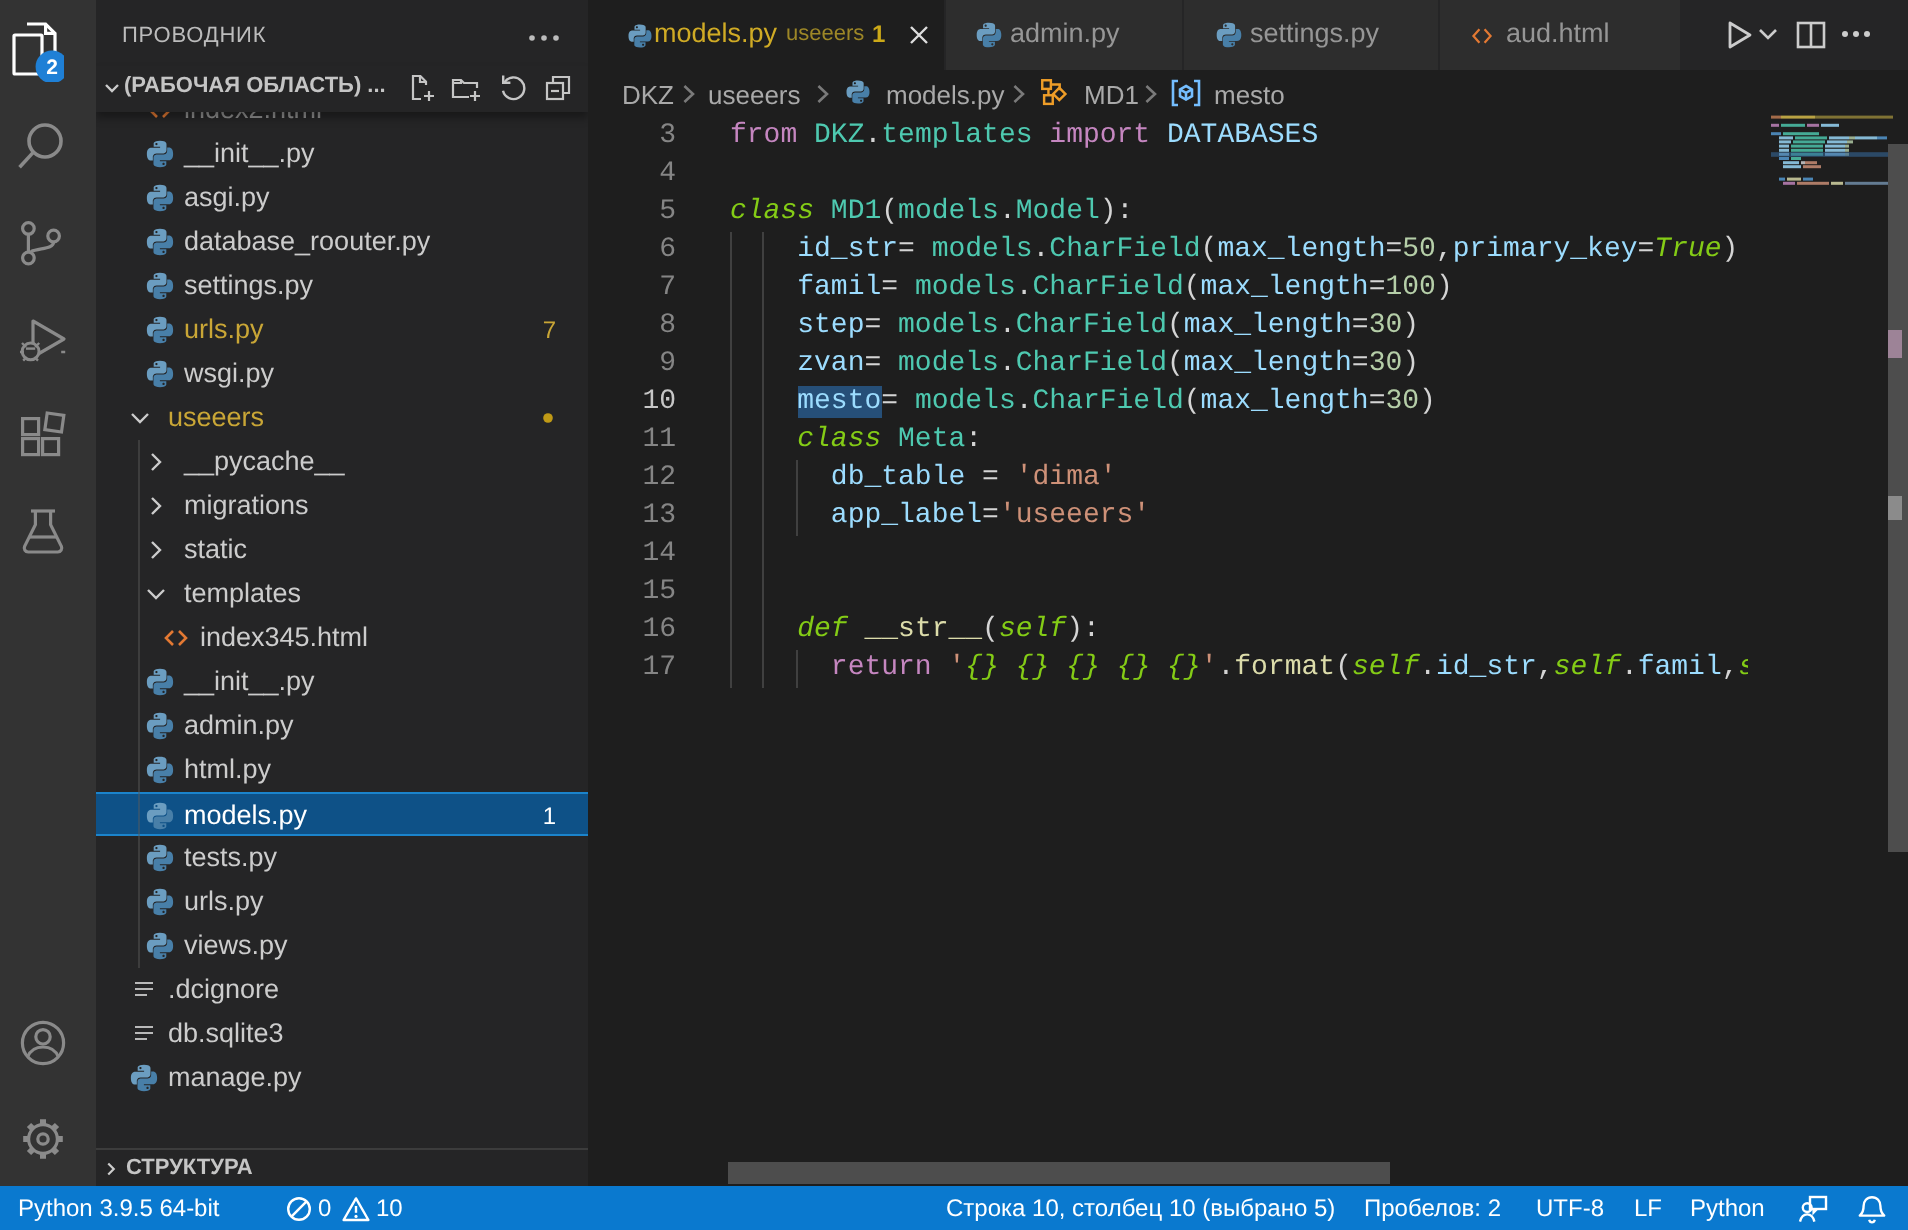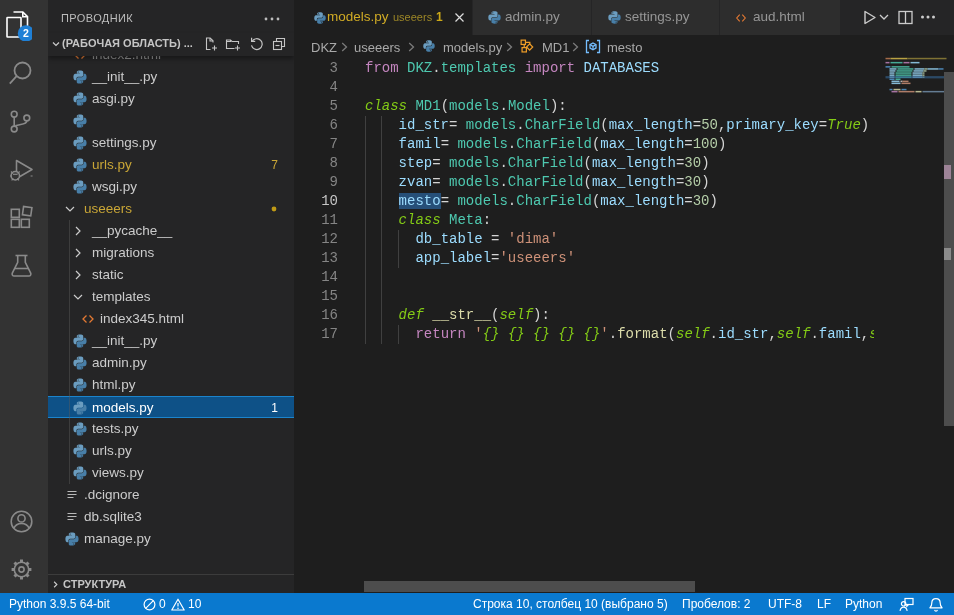--- a/index.html
+++ b/index.html
@@ -335,20 +335,21 @@
             <path fill="#6b9dc0" d="M54.9 9.8c-23 0-21.6 10-21.6 10l.03 10.3h22v3.1H24.6S9.8 31.5 9.8 54.8c0 23.2 12.9 22.4 12.9 22.4h7.7V66.4s-.4-12.9 12.7-12.9h21.9s12.3.2 12.3-11.9V21.7S79.1 9.8 54.9 9.8zm-12.1 7c2.2 0 4 1.8 4 4s-1.8 4-4 4-4-1.8-4-4 1.8-4 4-4z"></path>
             <path fill="#487fa8" d="M55.1 100.2c23 0 21.6-10 21.6-10l-.03-10.3h-22v-3.1h30.7s14.8 1.7 14.8-21.6c0-23.2-12.9-22.4-12.9-22.4h-7.7v10.8s.4 12.9-12.7 12.9H44.9s-12.3-.2-12.3 11.9v20.3s-1.9 11.5 22.5 11.5zm12.1-7c-2.2 0-4-1.8-4-4s1.8-4 4-4 4 1.8 4 4-1.8 4-4 4z"></path>
           </svg>
           <span class="nm" style="left:44px">asgi.py</span>
         </div>
       <div class="row" style="top:110px">
           <svg class="ic" style="left:24px" viewBox="0 0 110 110" fill-rule="evenodd">
             <path fill="#6b9dc0" d="M54.9 9.8c-23 0-21.6 10-21.6 10l.03 10.3h22v3.1H24.6S9.8 31.5 9.8 54.8c0 23.2 12.9 22.4 12.9 22.4h7.7V66.4s-.4-12.9 12.7-12.9h21.9s12.3.2 12.3-11.9V21.7S79.1 9.8 54.9 9.8zm-12.1 7c2.2 0 4 1.8 4 4s-1.8 4-4 4-4-1.8-4-4 1.8-4 4-4z"></path>
             <path fill="#487fa8" d="M55.1 100.2c23 0 21.6-10 21.6-10l-.03-10.3h-22v-3.1h30.7s14.8 1.7 14.8-21.6c0-23.2-12.9-22.4-12.9-22.4h-7.7v10.8s.4 12.9-12.7 12.9H44.9s-12.3-.2-12.3 11.9v20.3s-1.9 11.5 22.5 11.5zm12.1-7c-2.2 0-4-1.8-4-4s1.8-4 4-4 4 1.8 4 4-1.8 4-4 4z"></path>
           </svg>
+          <span class="nm" style="left:44px">database_roouter.py</span>
         </div>
       <div class="row" style="top:132px">
           <svg class="ic" style="left:24px" viewBox="0 0 110 110" fill-rule="evenodd">
             <path fill="#6b9dc0" d="M54.9 9.8c-23 0-21.6 10-21.6 10l.03 10.3h22v3.1H24.6S9.8 31.5 9.8 54.8c0 23.2 12.9 22.4 12.9 22.4h7.7V66.4s-.4-12.9 12.7-12.9h21.9s12.3.2 12.3-11.9V21.7S79.1 9.8 54.9 9.8zm-12.1 7c2.2 0 4 1.8 4 4s-1.8 4-4 4-4-1.8-4-4 1.8-4 4-4z"></path>
             <path fill="#487fa8" d="M55.1 100.2c23 0 21.6-10 21.6-10l-.03-10.3h-22v-3.1h30.7s14.8 1.7 14.8-21.6c0-23.2-12.9-22.4-12.9-22.4h-7.7v10.8s.4 12.9-12.7 12.9H44.9s-12.3-.2-12.3 11.9v20.3s-1.9 11.5 22.5 11.5zm12.1-7c-2.2 0-4-1.8-4-4s1.8-4 4-4 4 1.8 4 4-1.8 4-4 4z"></path>
           </svg>
           <span class="nm" style="left:44px">settings.py</span>
         </div>
       <div class="row" style="top:154px">
           <svg class="ic" style="left:24px" viewBox="0 0 110 110" fill-rule="evenodd">

